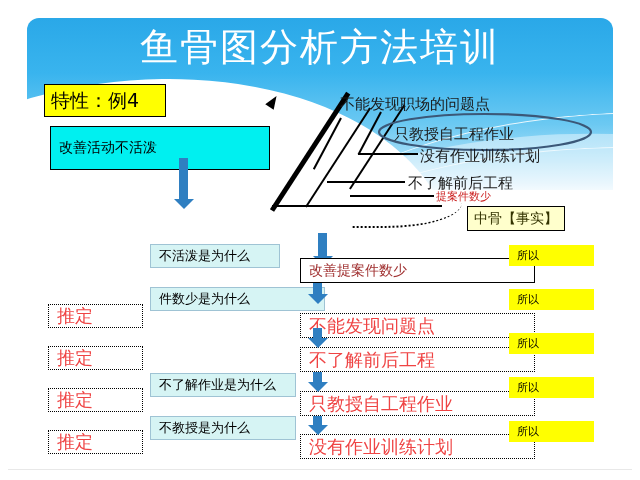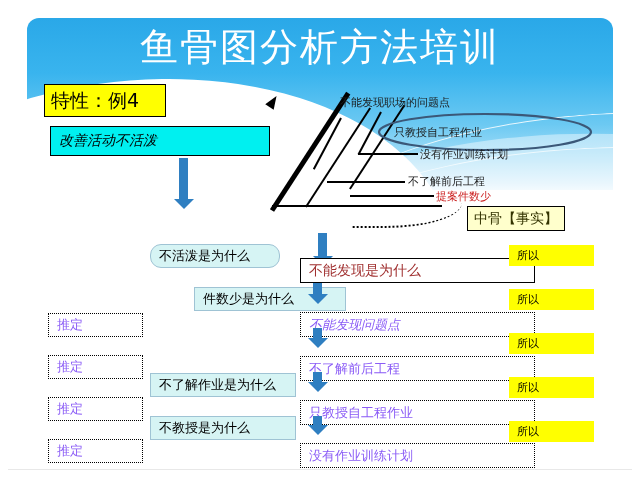--- a/index.html
+++ b/index.html
@@ -105,24 +105,23 @@
     background:#ffffff;
     border:1.6px solid #000000;
     color:#000000;
     padding-left:8px;
     font-size:14px;
   }
   .white-box.red-text{color:#a03030;}
   .dotted-box{
     background:#ffffff;
     border:1.5px dotted #000000;
-    color:#8b5cf6;
-    padding-left:8px;
-    font-size:13px;
-    margin-top:9px;
+    color:#ef4444;
+    padding-left:8px;
+    font-size:18px;
   }
   .pale-box{
     background:#d6f4f4;
     border:1px solid #9fc3d4;
     color:#000000;
     padding-left:8px;
     font-size:13px;
   }
   .suoyi-box{
     background:#ffff00;
@@ -151,21 +150,21 @@
     position:absolute;
     left:352px;top:192px;
     width:110px;height:34px;
     border-bottom:2px dotted #000000;
     border-right:0;
     border-radius:0 0 70% 0;
   }
   .lbl{
     position:absolute;
     white-space:nowrap;
-    font-size:11px;
+    font-size:15px;
     color:#1a1a1a;
   }
   .lbl.red{color:#cc2222;font-size:11px;}
 
   .arrow-blue{
     position:absolute;
     width:9px;
     background:#2f7fc1;
   }
   .arrow-blue::after{
@@ -201,21 +200,21 @@
     <div class="swoosh1"></div>
     <div class="swoosh2"></div>
     <div class="swoosh3"></div>
     <div class="swoosh4"></div>
   </div>
 
   <div class="slide-title">鱼骨图分析方法培训</div>
 
   <div class="box yellow-box" style="left:44px;top:84px;width:122px;height:33px;">特性：例4</div>
 
-  <div class="box cyan-box" style="left:50px;top:126px;width:220px;height:30px;font-style:italic;">改善活动不活泼</div>
+  <div class="box cyan-box" style="left:50px;top:126px;width:220px;height:44px;">改善活动不活泼</div>
 
   <div class="arrow-blue" style="left:179px;top:158px;height:42px;"></div>
 
   <div class="fb-line" style="left:272px;top:208px;width:140px;height:5px;transform:rotate(-57deg);"></div>
   <div class="spine-main"></div>
 
   <div class="fb-line" style="left:272px;top:205px;width:170px;height:2px;"></div>
 
   <div class="fb-line" style="left:306px;top:206px;width:118px;height:2.2px;transform:rotate(-57deg);"></div>
 
@@ -243,27 +242,27 @@
   <div class="box yellow-note" style="left:451px;top:206px;width:98px;height:25px;margin-left:16px;">中骨【事实】</div>
 
 
   <div class="arrow-blue" style="left:318px;top:233px;height:24px;"></div>
 
   <div class="box dotted-box" style="left:48px;top:304px;width:95px;height:24px;">推定</div>
   <div class="box dotted-box" style="left:48px;top:346px;width:95px;height:24px;">推定</div>
   <div class="box dotted-box" style="left:48px;top:388px;width:95px;height:24px;">推定</div>
   <div class="box dotted-box" style="left:48px;top:430px;width:95px;height:24px;">推定</div>
 
-  <div class="box pale-box" style="left:150px;top:244px;width:130px;height:24px;border-radius:11px;">不活泼是为什么</div>
-  <div class="box pale-box" style="left:150px;top:287px;width:152px;height:24px;margin-left:44px;">件数少是为什么</div>
+  <div class="box pale-box" style="left:150px;top:244px;width:130px;height:24px;">不活泼是为什么</div>
+  <div class="box pale-box" style="left:150px;top:287px;width:175px;height:24px;">件数少是为什么</div>
   <div class="box pale-box" style="left:150px;top:373px;width:146px;height:24px;">不了解作业是为什么</div>
   <div class="box pale-box" style="left:150px;top:416px;width:146px;height:24px;">不教授是为什么</div>
 
-  <div class="box white-box red-text" style="left:300px;top:258px;width:235px;height:25px;">不能发现是为什么</div>
-  <div class="box dotted-box" style="left:300px;top:303px;width:235px;height:25px;font-style:italic;">不能发现问题点</div>
+  <div class="box white-box red-text" style="left:300px;top:258px;width:235px;height:25px;">改善提案件数少</div>
+  <div class="box dotted-box" style="left:300px;top:313px;width:235px;height:25px;">不能发现问题点</div>
   <div class="box dotted-box" style="left:300px;top:347px;width:235px;height:25px;">不了解前后工程</div>
   <div class="box dotted-box" style="left:300px;top:391px;width:235px;height:25px;">只教授自工程作业</div>
   <div class="box dotted-box" style="left:300px;top:434px;width:235px;height:25px;">没有作业训练计划</div>
 
   <div class="arrow-blue" style="left:313px;top:283px;height:12px;"></div>
   <div class="arrow-blue" style="left:313px;top:328px;height:11px;"></div>
   <div class="arrow-blue" style="left:313px;top:372px;height:11px;"></div>
   <div class="arrow-blue" style="left:313px;top:416px;height:10px;"></div>
 
   <div class="box suoyi-box" style="left:509px;top:245px;width:85px;height:21px;">所以</div>

